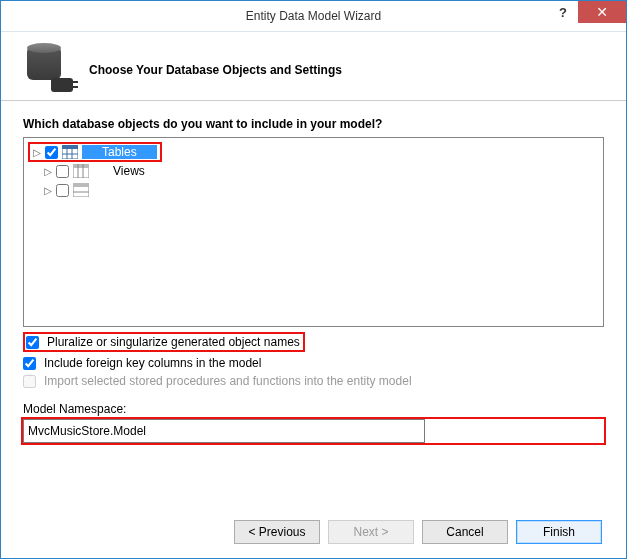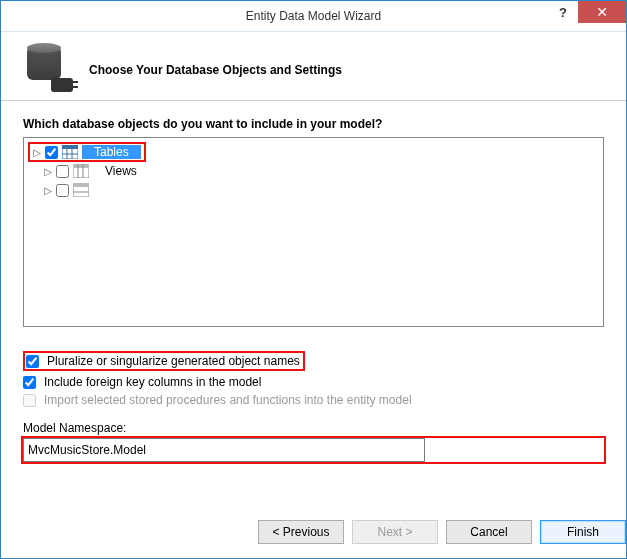--- a/index.html
+++ b/index.html
@@ -18,33 +18,33 @@
   .plug:before{content:"";position:absolute;right:-5px;top:3px;width:5px;height:2px;background:#333;box-shadow:0 5px 0 #333}
   .header-title{font-weight:bold;font-size:12px}
   .body{flex:1;padding:16px 22px 10px 22px;display:flex;flex-direction:column}
   .question{font-weight:bold;margin-bottom:6px}
   .tree-box{border:1px solid #848484;height:180px;padding:4px 4px;background:#fff;overflow:hidden}
   .tree-item{display:flex;align-items:center;height:18px;margin:1px 0}
   .expander{width:12px;text-align:center;color:#666;font-size:10px;margin-right:2px}
   .cb{width:13px;height:13px;margin:0 4px 0 0;flex:none}
   .ticon{width:16px;height:14px;margin-right:4px;display:inline-flex;align-items:center;justify-content:center}
   .ticon svg{display:block}
-  .tree-label{padding:0 12px}
+  .tree-label{padding:0 20px}
   .selected{background:#3399ff;color:#fff}
   .indent1{padding-left:14px}
   .hl-red{outline:2px solid #e11;outline-offset:0}
   .hl-red-box{border:2px solid #e11;padding:1px 3px 1px 1px;display:inline-flex;align-items:center}
-  .opts{margin-top:20px}
+  .opts{margin-top:1px}
   .opt-row{display:flex;align-items:center;margin:4px 0}
   .opt-row label{margin-left:4px}
   .opt-row.disabled{color:#9a9a9a}
   .ns-label{margin-top:10px;margin-bottom:3px}
   .ns-input-wrap{display:inline-block}
   .ns-input{width:392px;height:20px;border:1px solid #7a7a7a;padding:1px 4px;font-family:inherit;font-size:12px;box-sizing:content-box}
-  .footer{padding:12px 0 14px 0;display:flex;justify-content:flex-end;gap:8px;border-top:1px solid transparent}
+  .footer{padding:12px 24px 14px 0;display:flex;justify-content:flex-end;gap:8px;border-top:1px solid transparent}
   .btn{width:86px;height:24px;border:1px solid #adadad;background:#e9e9e9;font-family:inherit;font-size:12px;color:#000;cursor:pointer}
   .btn:disabled{color:#9a9a9a;background:#efefef;border-color:#cfcfcf;cursor:default}
   .btn.default{border-color:#3399ff;box-shadow:inset 0 0 0 1px #bfe0ff;background:#eaf3fb}
 </style>
 </head>
 <body>
 
 <div class="window">
 
   <div class="titlebar">

